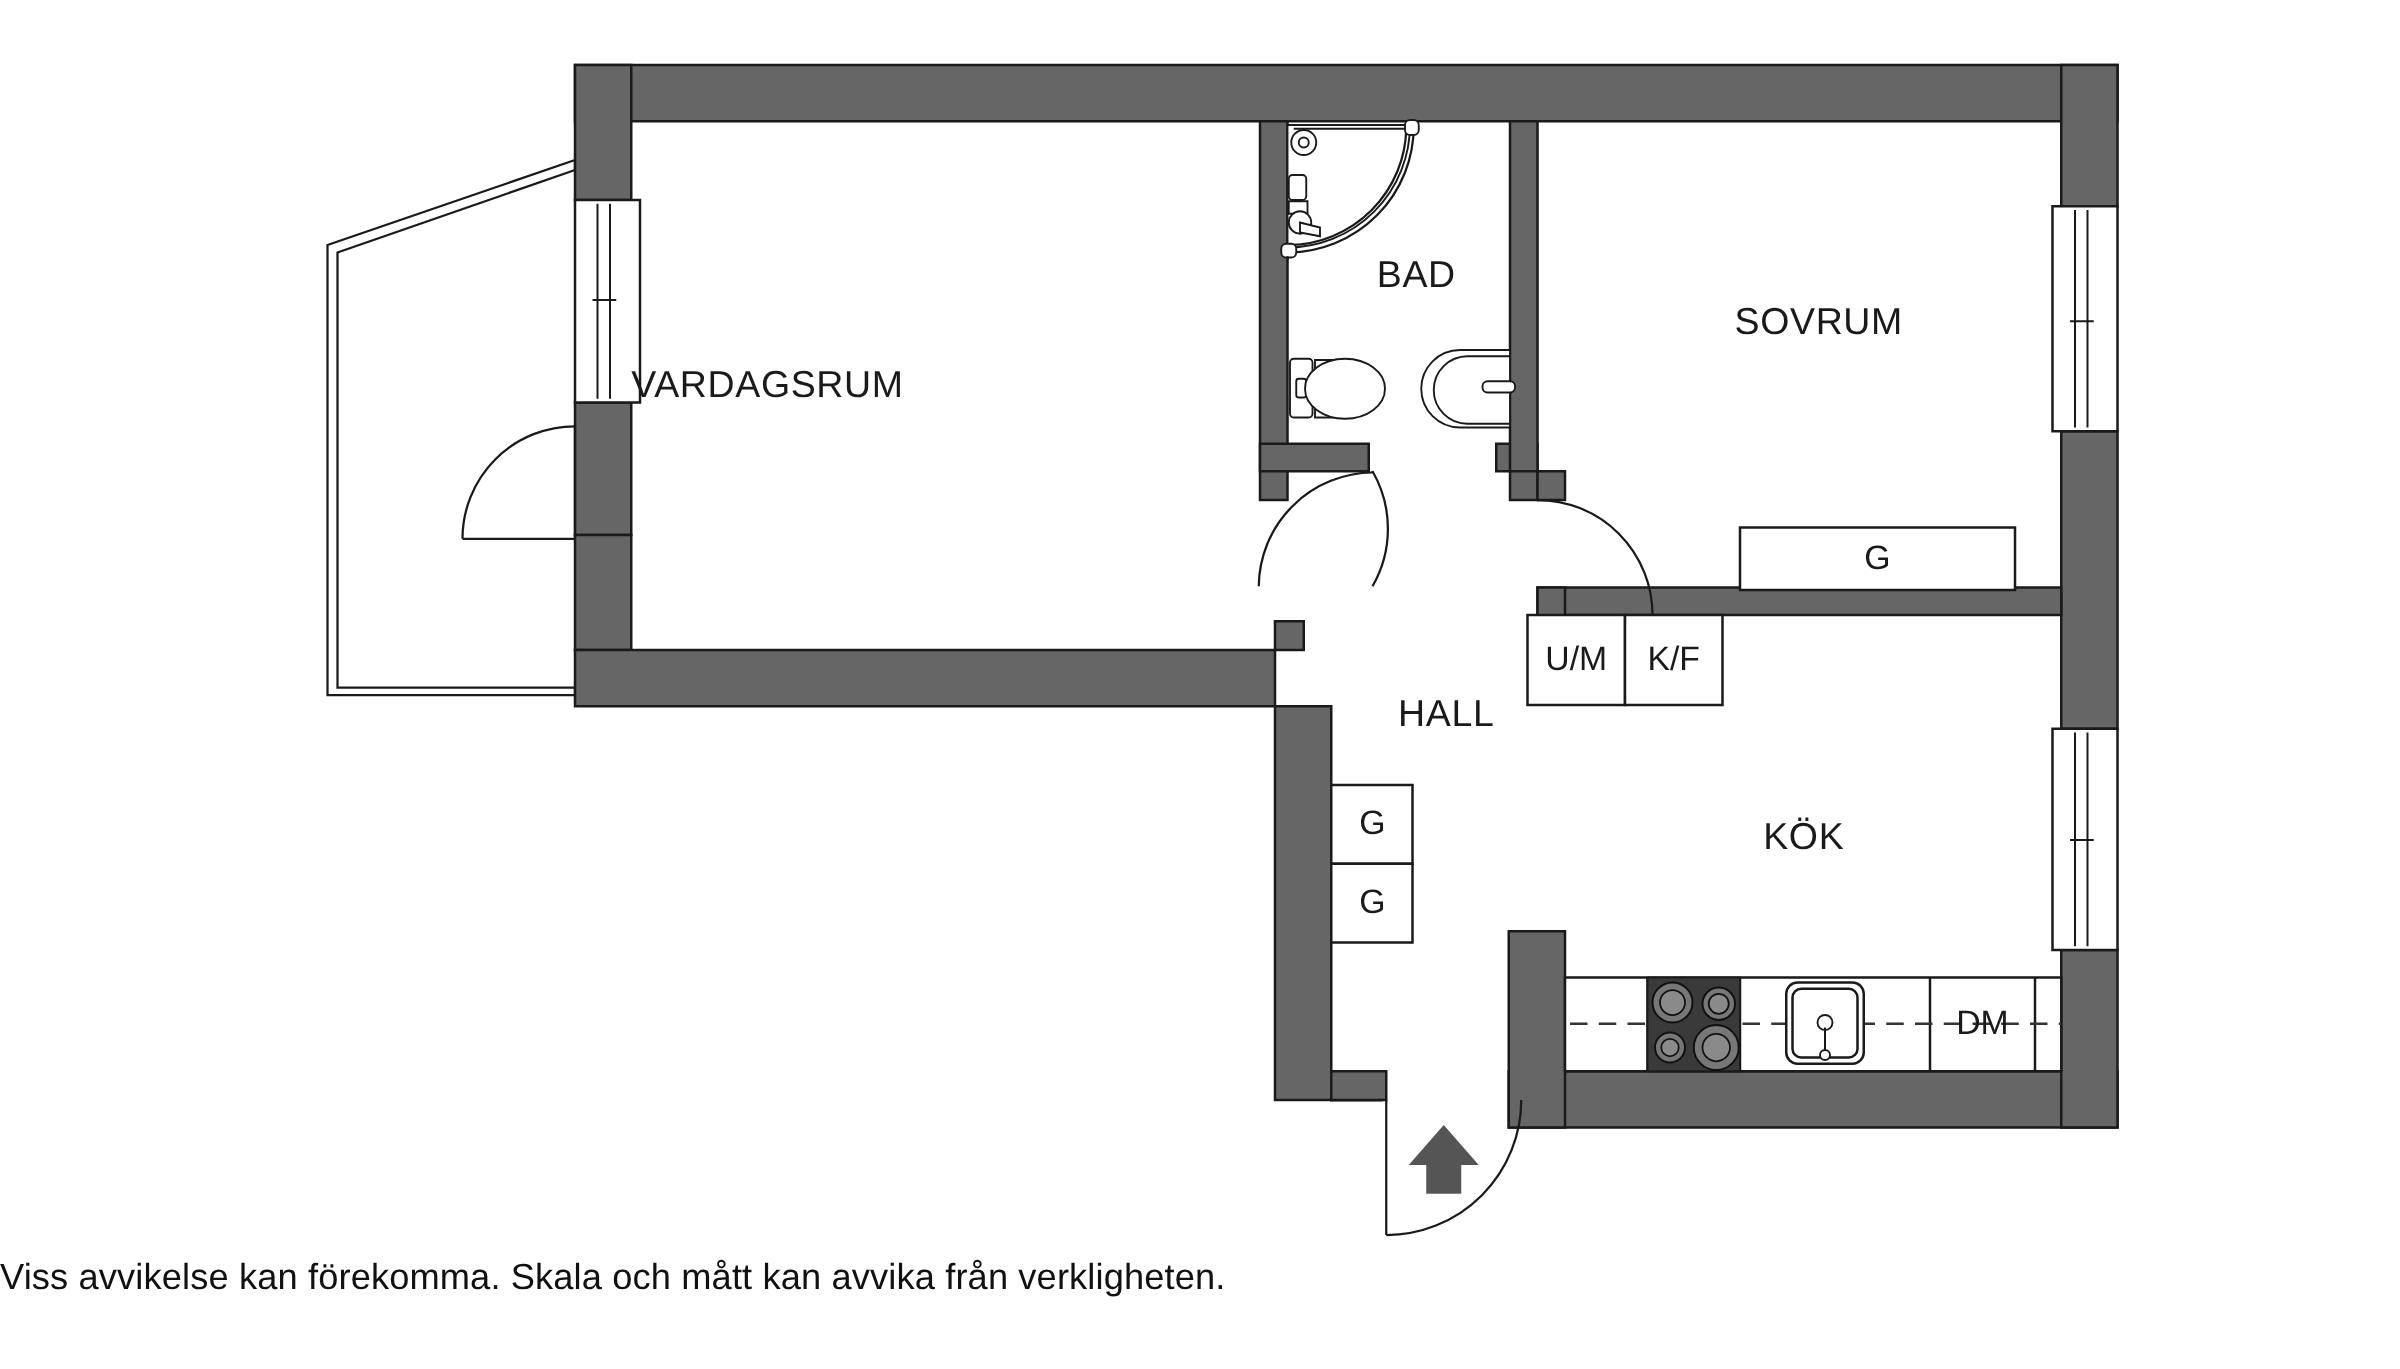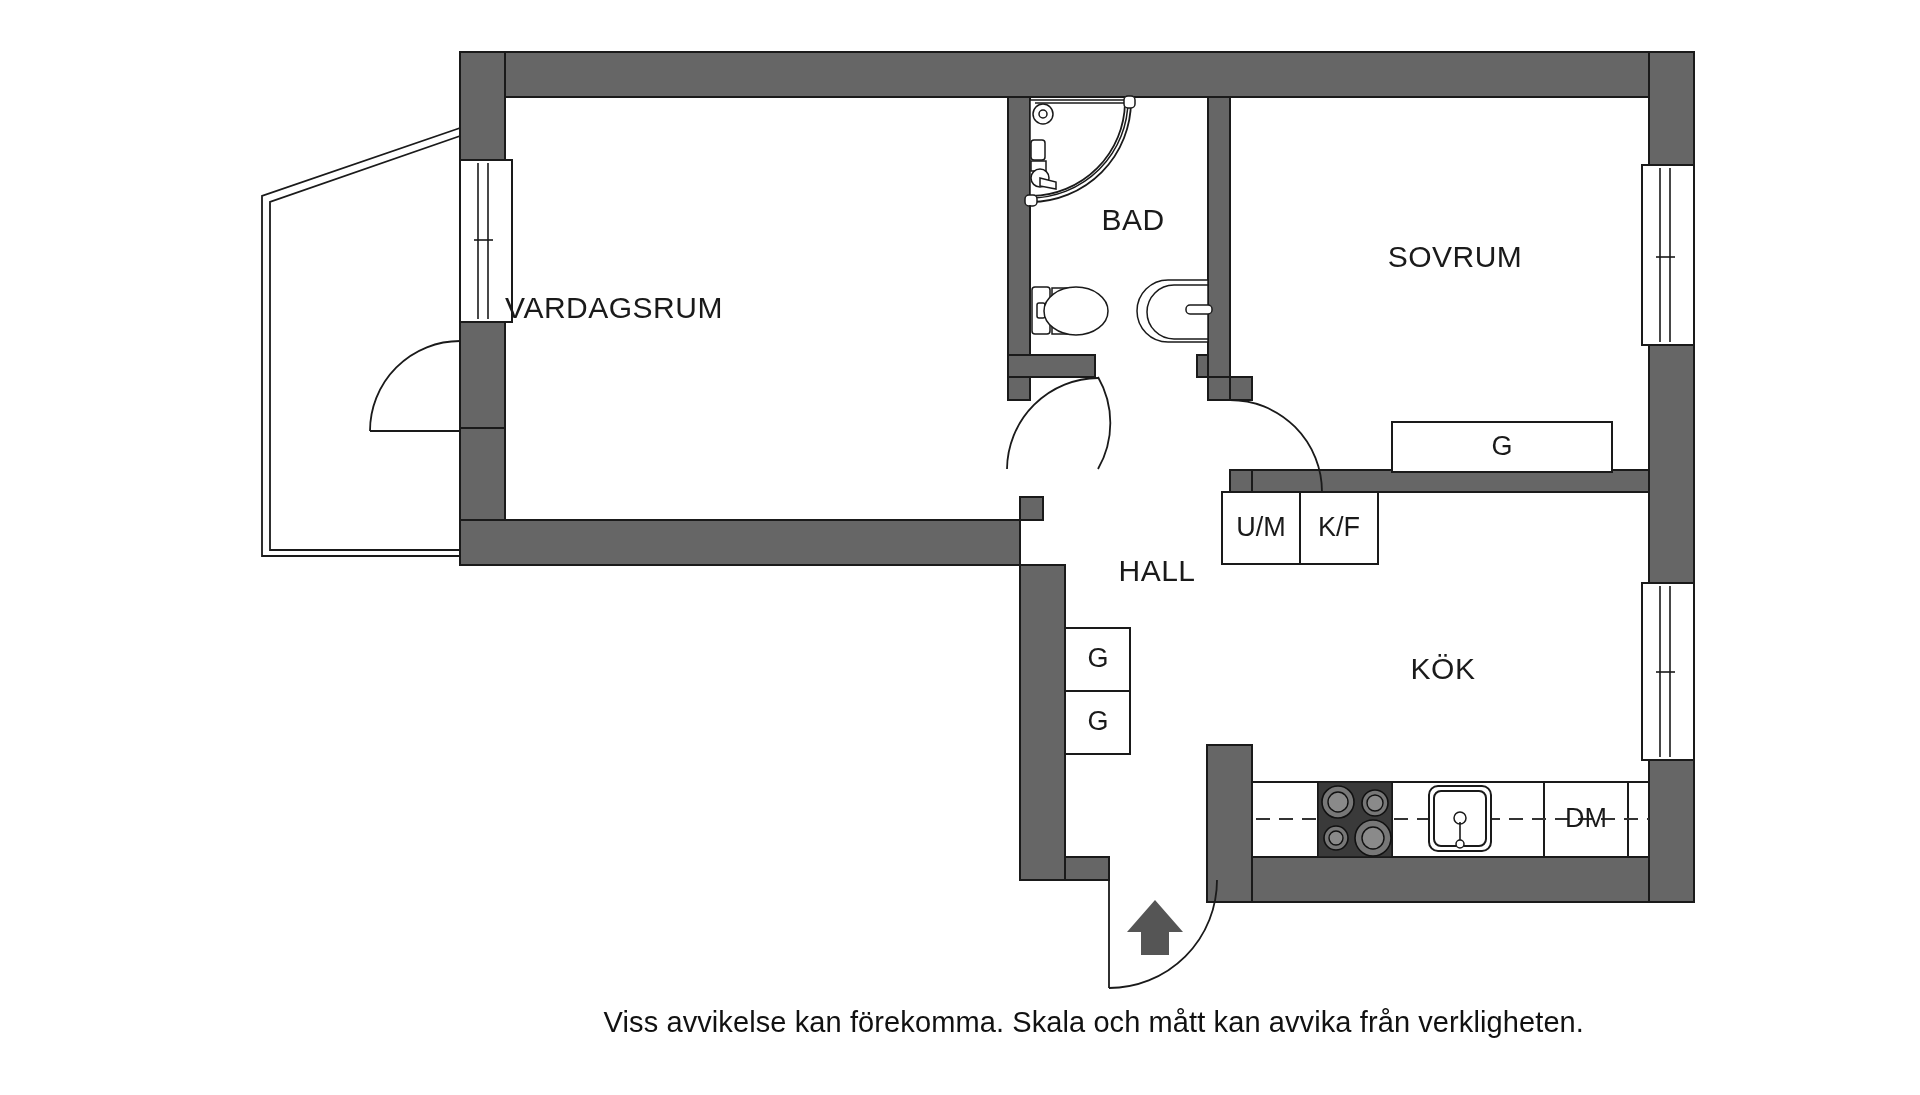--- a/index.html
+++ b/index.html
@@ -39,21 +39,21 @@
     fill: #1a1a1a;
     text-anchor: middle;
     dominant-baseline: middle;
     font-size: 27px;
   }
   .caption-text {
     position: absolute;
     left: 0;
     top: 1006px;
     width: 1584px;
-    text-align: right;
+    text-align: left;
     font-family: "Liberation Sans", sans-serif;
     font-size: 29px;
     color: #111111;
     letter-spacing: 0.1px;
   }
   .wall { fill: #666666; stroke: #1a1a1a; stroke-width: 2; }
   .thinline { fill: none; stroke: #1a1a1a; stroke-width: 2; }
   .thinline-1 { fill: none; stroke: #1a1a1a; stroke-width: 1.6; }
   .fixture { fill: #ffffff; stroke: #1a1a1a; stroke-width: 2; }
   .fixture-thin { fill: #ffffff; stroke: #1a1a1a; stroke-width: 1.5; }

